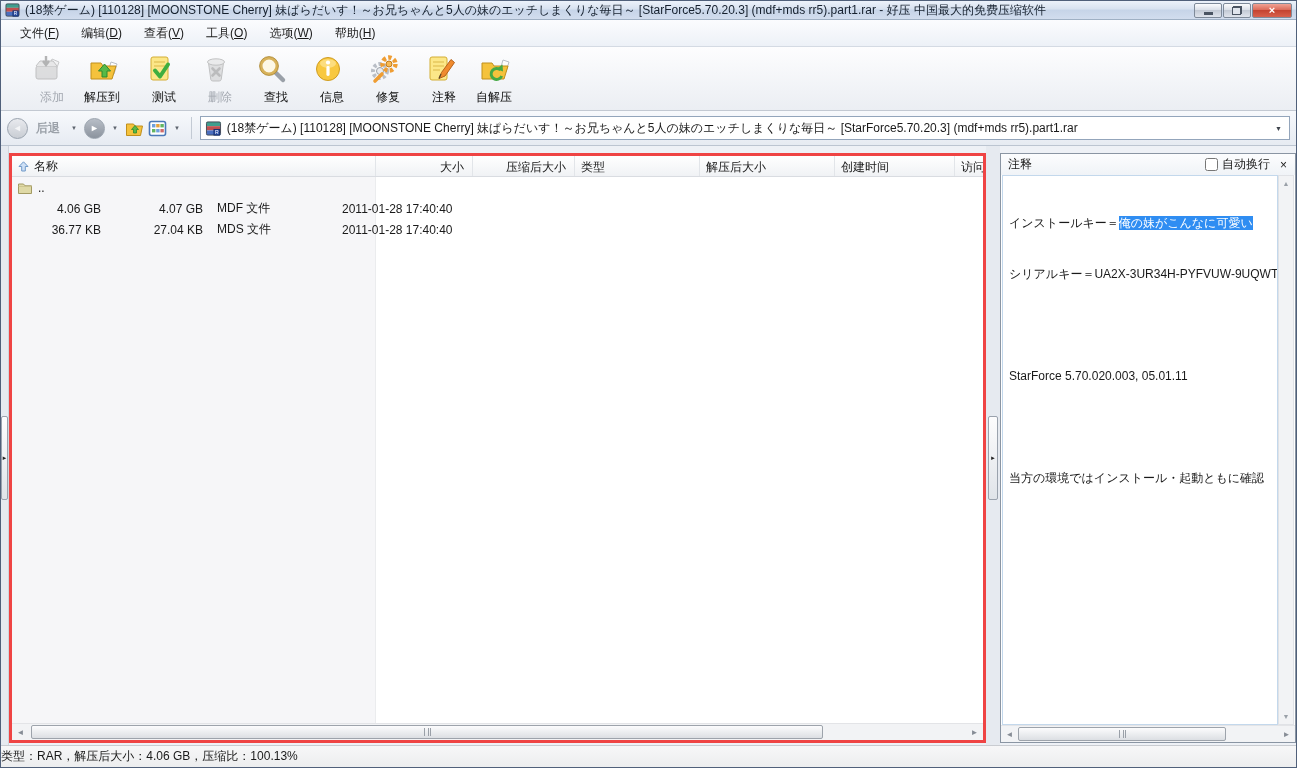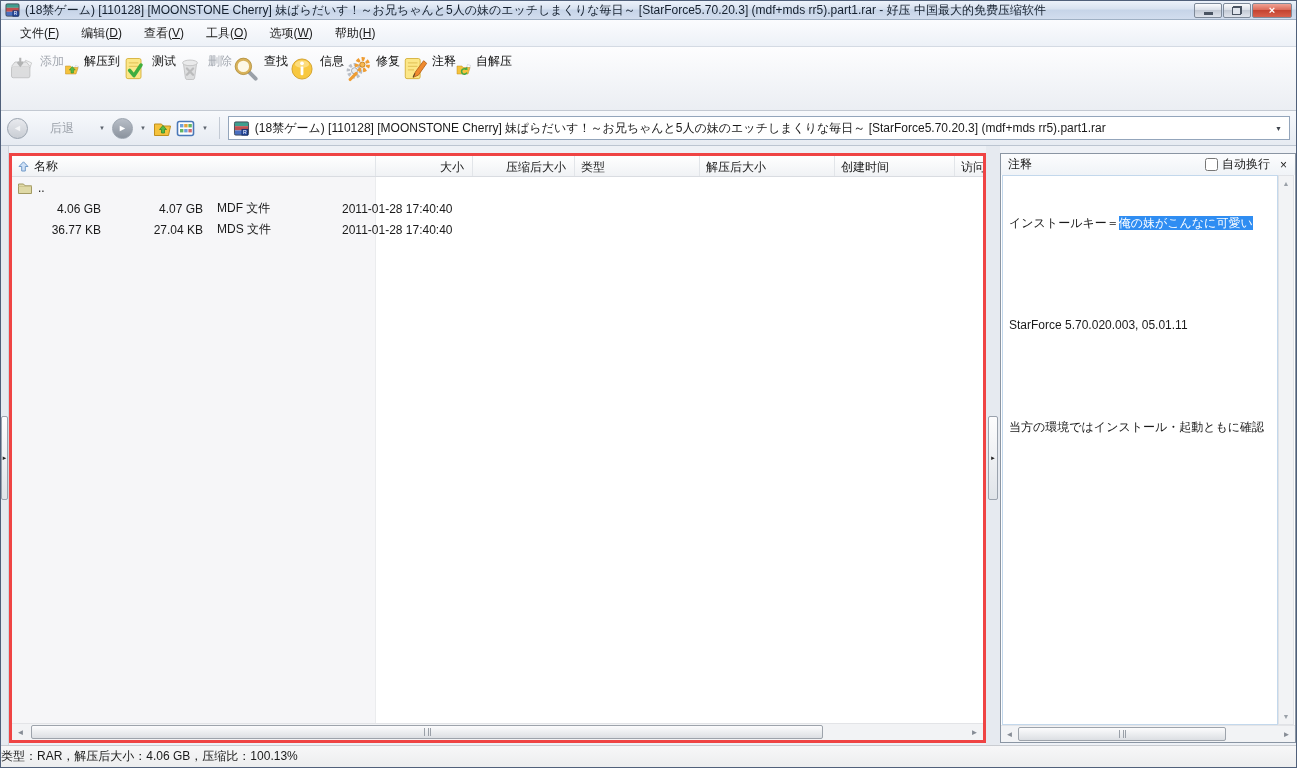--- a/index.html
+++ b/index.html
@@ -29,37 +29,37 @@
   .menubar { position:absolute; top:19px; left:0; right:0; height:27px;
     background:linear-gradient(#fbfcfe,#edf1f7); border-bottom:1px solid #d4dae3;
     display:flex; align-items:center; padding-left:8px; }
   .menu-item { padding:4px 11px; white-space:nowrap; }
   .menu-item u { text-decoration:underline; }
 
   
   .toolbar { position:absolute; top:46px; left:0; right:0; height:64px;
     background:linear-gradient(#fdfdfe,#ebeef3); border-bottom:1px solid #c3c9d2;
     display:flex; align-items:flex-start; padding:4px 0 0 7px; }
-  .tool-btn { width:56px; display:flex; flex-direction:row; align-items:flex-start; gap:4px; padding-top:2px; }
+  .tool-btn { width:56px; display:flex; flex-direction:column; align-items:flex-end; gap:4px; padding-top:2px; }
   .tool-btn svg { width:32px; height:32px; }
   .tool-btn .tool-label { font-size:12px; color:#111; white-space:nowrap; }
   .tool-btn.disabled .tool-label { color:#a3a8b0; }
   .tool-btn.disabled svg { filter:grayscale(1); opacity:.55; }
 
   
   .navbar { position:absolute; top:110px; left:0; right:0; height:35px;
     background:linear-gradient(#f7f9fc,#e6ebf2); border-bottom:1px solid #bcc5d1;
     display:flex; align-items:center; padding:0 6px; gap:4px; }
   .nav-circle { width:21px; height:21px; border-radius:50%; border:1px solid #9aa3ae;
     display:flex; align-items:center; justify-content:center; flex:none; }
   .nav-circle.back { background:linear-gradient(#e8eaee,#c9cdd4); }
   .nav-circle.fwd { background:linear-gradient(#b8bec7,#8b939e); }
   .nav-arrow { font-size:9px; color:#fff; line-height:1; }
   .nav-circle.back .nav-arrow { color:#f4f5f7; }
-  .nav-label-disabled { color:#9ba1a9; margin:0 18px; }
+  .nav-label-disabled { color:#9ba1a9; margin:0 4px;font-weight:bold; }
   .dd { font-size:6px; color:#5d646e; padding:0 3px; }
   .nav-sep { width:1px; height:22px; background:#c3cad4; margin:0 4px; flex:none; }
   .mini-icon { width:19px; height:17px; flex:none; }
   .address-bar { flex:1; height:24px; background:#fff; border:1px solid #93a5bb;
     display:flex; align-items:center; padding:0 3px 0 4px; gap:5px; overflow:hidden; }
   .address-bar .arc-icon { width:17px; height:15px; flex:none; }
   .address-text { flex:1; white-space:nowrap; overflow:hidden; }
   .address-dd { font-size:7px; color:#3e444c; padding:0 4px; flex:none; }
 
   
@@ -380,20 +380,21 @@
     <div class="comment-panel">
       <div class="cm-header">
         <span class="cm-title">注释</span>
         <input type="checkbox" class="cm-wrap-check" style="">
         <span class="cm-wrap-label">自动换行</span>
         <span class="cm-close">×</span>
       </div>
 
       <div class="cm-body">
         <div class="cm-line"><span>インストールキー＝</span><span class="cm-sel">俺の妹がこんなに可愛い</span></div>
+        <div class="cm-line">シリアルキー＝UA2X-3UR34H-PYFVUW-9UQWT</div>
         <div class="cm-line"></div>
         <div class="cm-line">StarForce 5.70.020.003, 05.01.11</div>
         <div class="cm-line"></div>
         <div class="cm-line">当方の環境ではインストール・起動ともに確認</div>
       </div>
 
       <div class="vscroll">
         <span class="v-btn up">▲</span>
         <span class="v-btn down">▼</span>
       </div>

